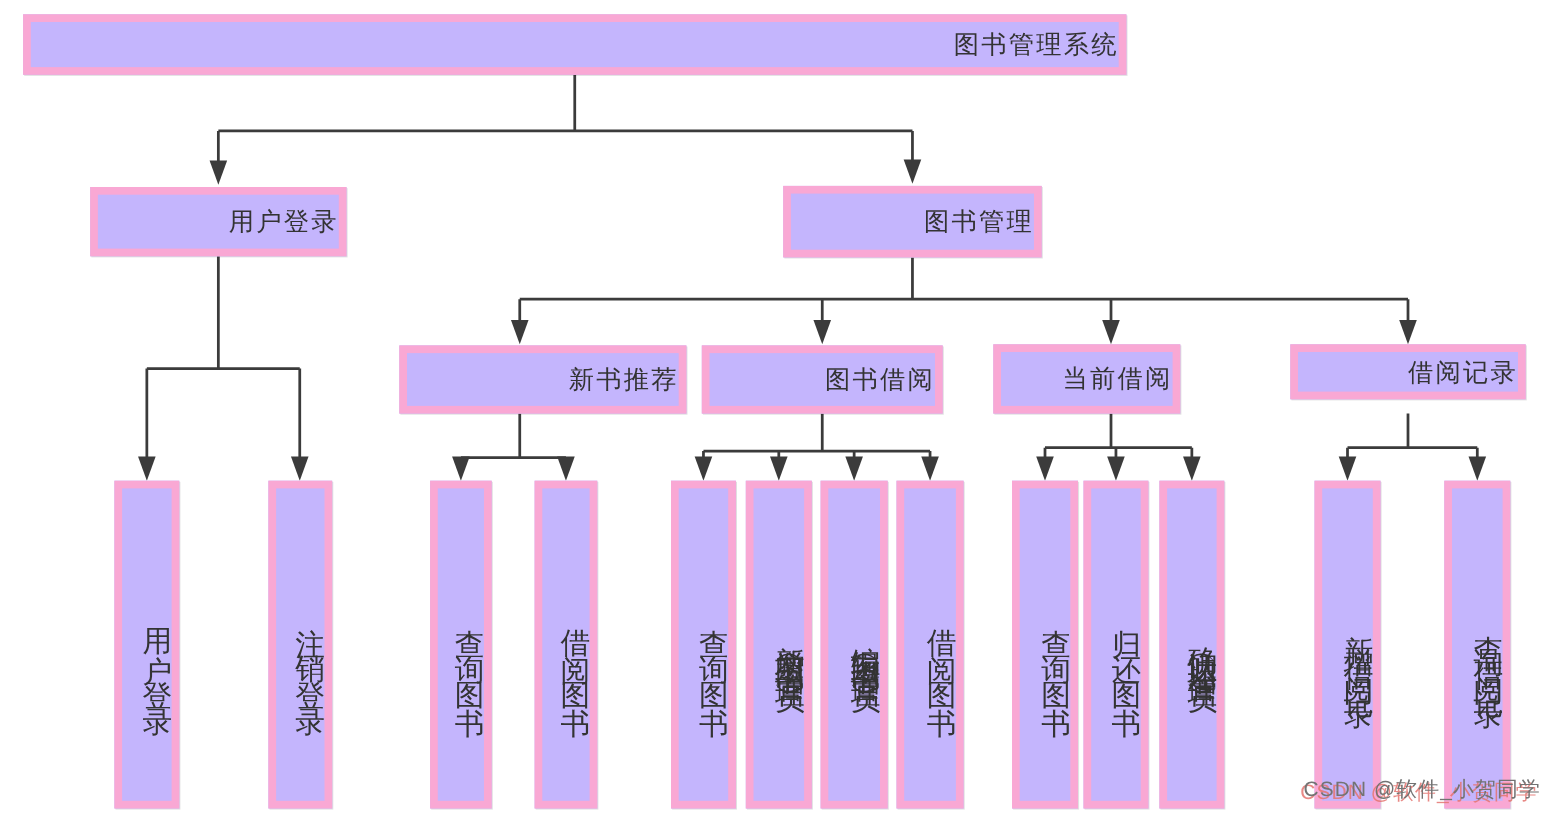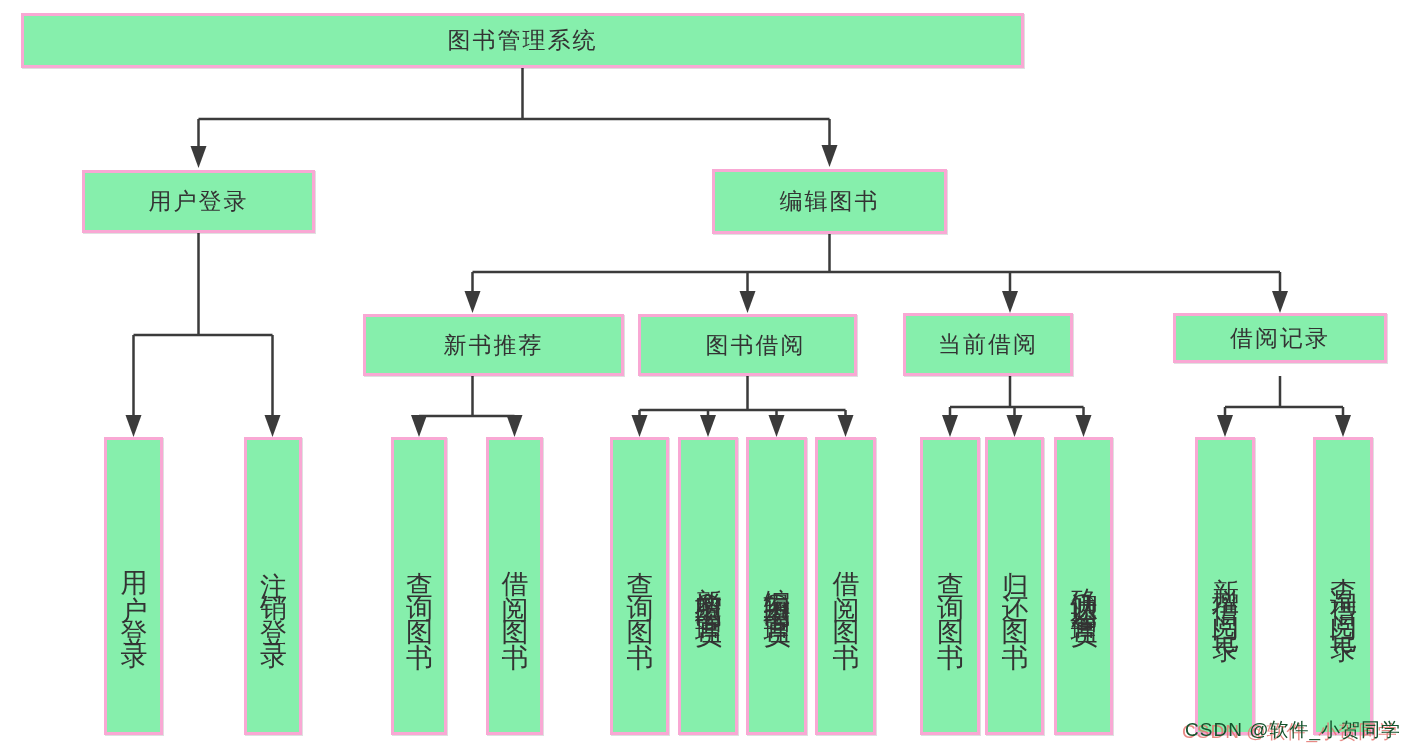--- a/index.html
+++ b/index.html
@@ -17,25 +17,25 @@
   }
   .wires {
     position: absolute;
     left: 0; top: 0;
     width: 1405px; height: 747px;
     pointer-events: none;
   }
   .box {
     position: absolute;
     box-sizing: border-box;
-    background: #86efac;
-    border: 3px solid #f9a8d4;
+    background: #c4b5fd;
+    border: 7px solid #f9a8d4;
     display: flex;
     align-items: center;
-    justify-content: center;
+    justify-content: flex-end;
     color: #333333;
     box-shadow: 1px 1px 0 rgba(0,0,0,0.12);
   }
   .hlabel {
     font-size: 23px;
     letter-spacing: 2px;
     white-space: nowrap;
     line-height: 1;
   }
   .vlabel {
@@ -43,24 +43,24 @@
     font-size: 27px;
     line-height: 1;
     white-space: nowrap;
   }
   .ls4 { letter-spacing: 24px; margin-bottom: -24px; }
   .ls6 { letter-spacing: 12px; margin-bottom: -12px; }
   .ls9 { letter-spacing: 5px;  margin-bottom: -5px;  }
   .watermark {
     position: absolute;
     right: 4px;
-    bottom: 4px;
+    bottom: 16px;
     font-size: 19px;
     letter-spacing: 1px;
-    color: #14532d;
+    color: #737373;
     text-shadow: -3px 2px 0 rgba(228,116,112,0.85);
     white-space: nowrap;
   }
 </style>
 </head>
 <body>
 
 <div class="canvas">
 
   <svg class="wires" width="1405" height="747" viewBox="0 0 1405 747" xmlns="http://www.w3.org/2000/svg">
@@ -104,21 +104,21 @@
   </svg>
 
   <div class="box" style="left:21px; top:13px; width:1003px; height:55px;">
     <span class="hlabel">图书管理系统</span>
   </div>
 
   <div class="box" style="left:82px; top:170px; width:233px; height:63px;">
     <span class="hlabel">用户登录</span>
   </div>
   <div class="box" style="left:712px; top:169px; width:235px; height:65px;">
-    <span class="hlabel">编辑图书</span>
+    <span class="hlabel">图书管理</span>
   </div>
 
   <div class="box" style="left:363px; top:314px; width:261px; height:62px;">
     <span class="hlabel">新书推荐</span>
   </div>
   <div class="box" style="left:638px; top:314px; width:219px; height:62px;padding-left:16px;">
     <span class="hlabel">图书借阅</span>
   </div>
   <div class="box" style="left:903px; top:313px; width:170px; height:63px;">
     <span class="hlabel">当前借阅</span>

